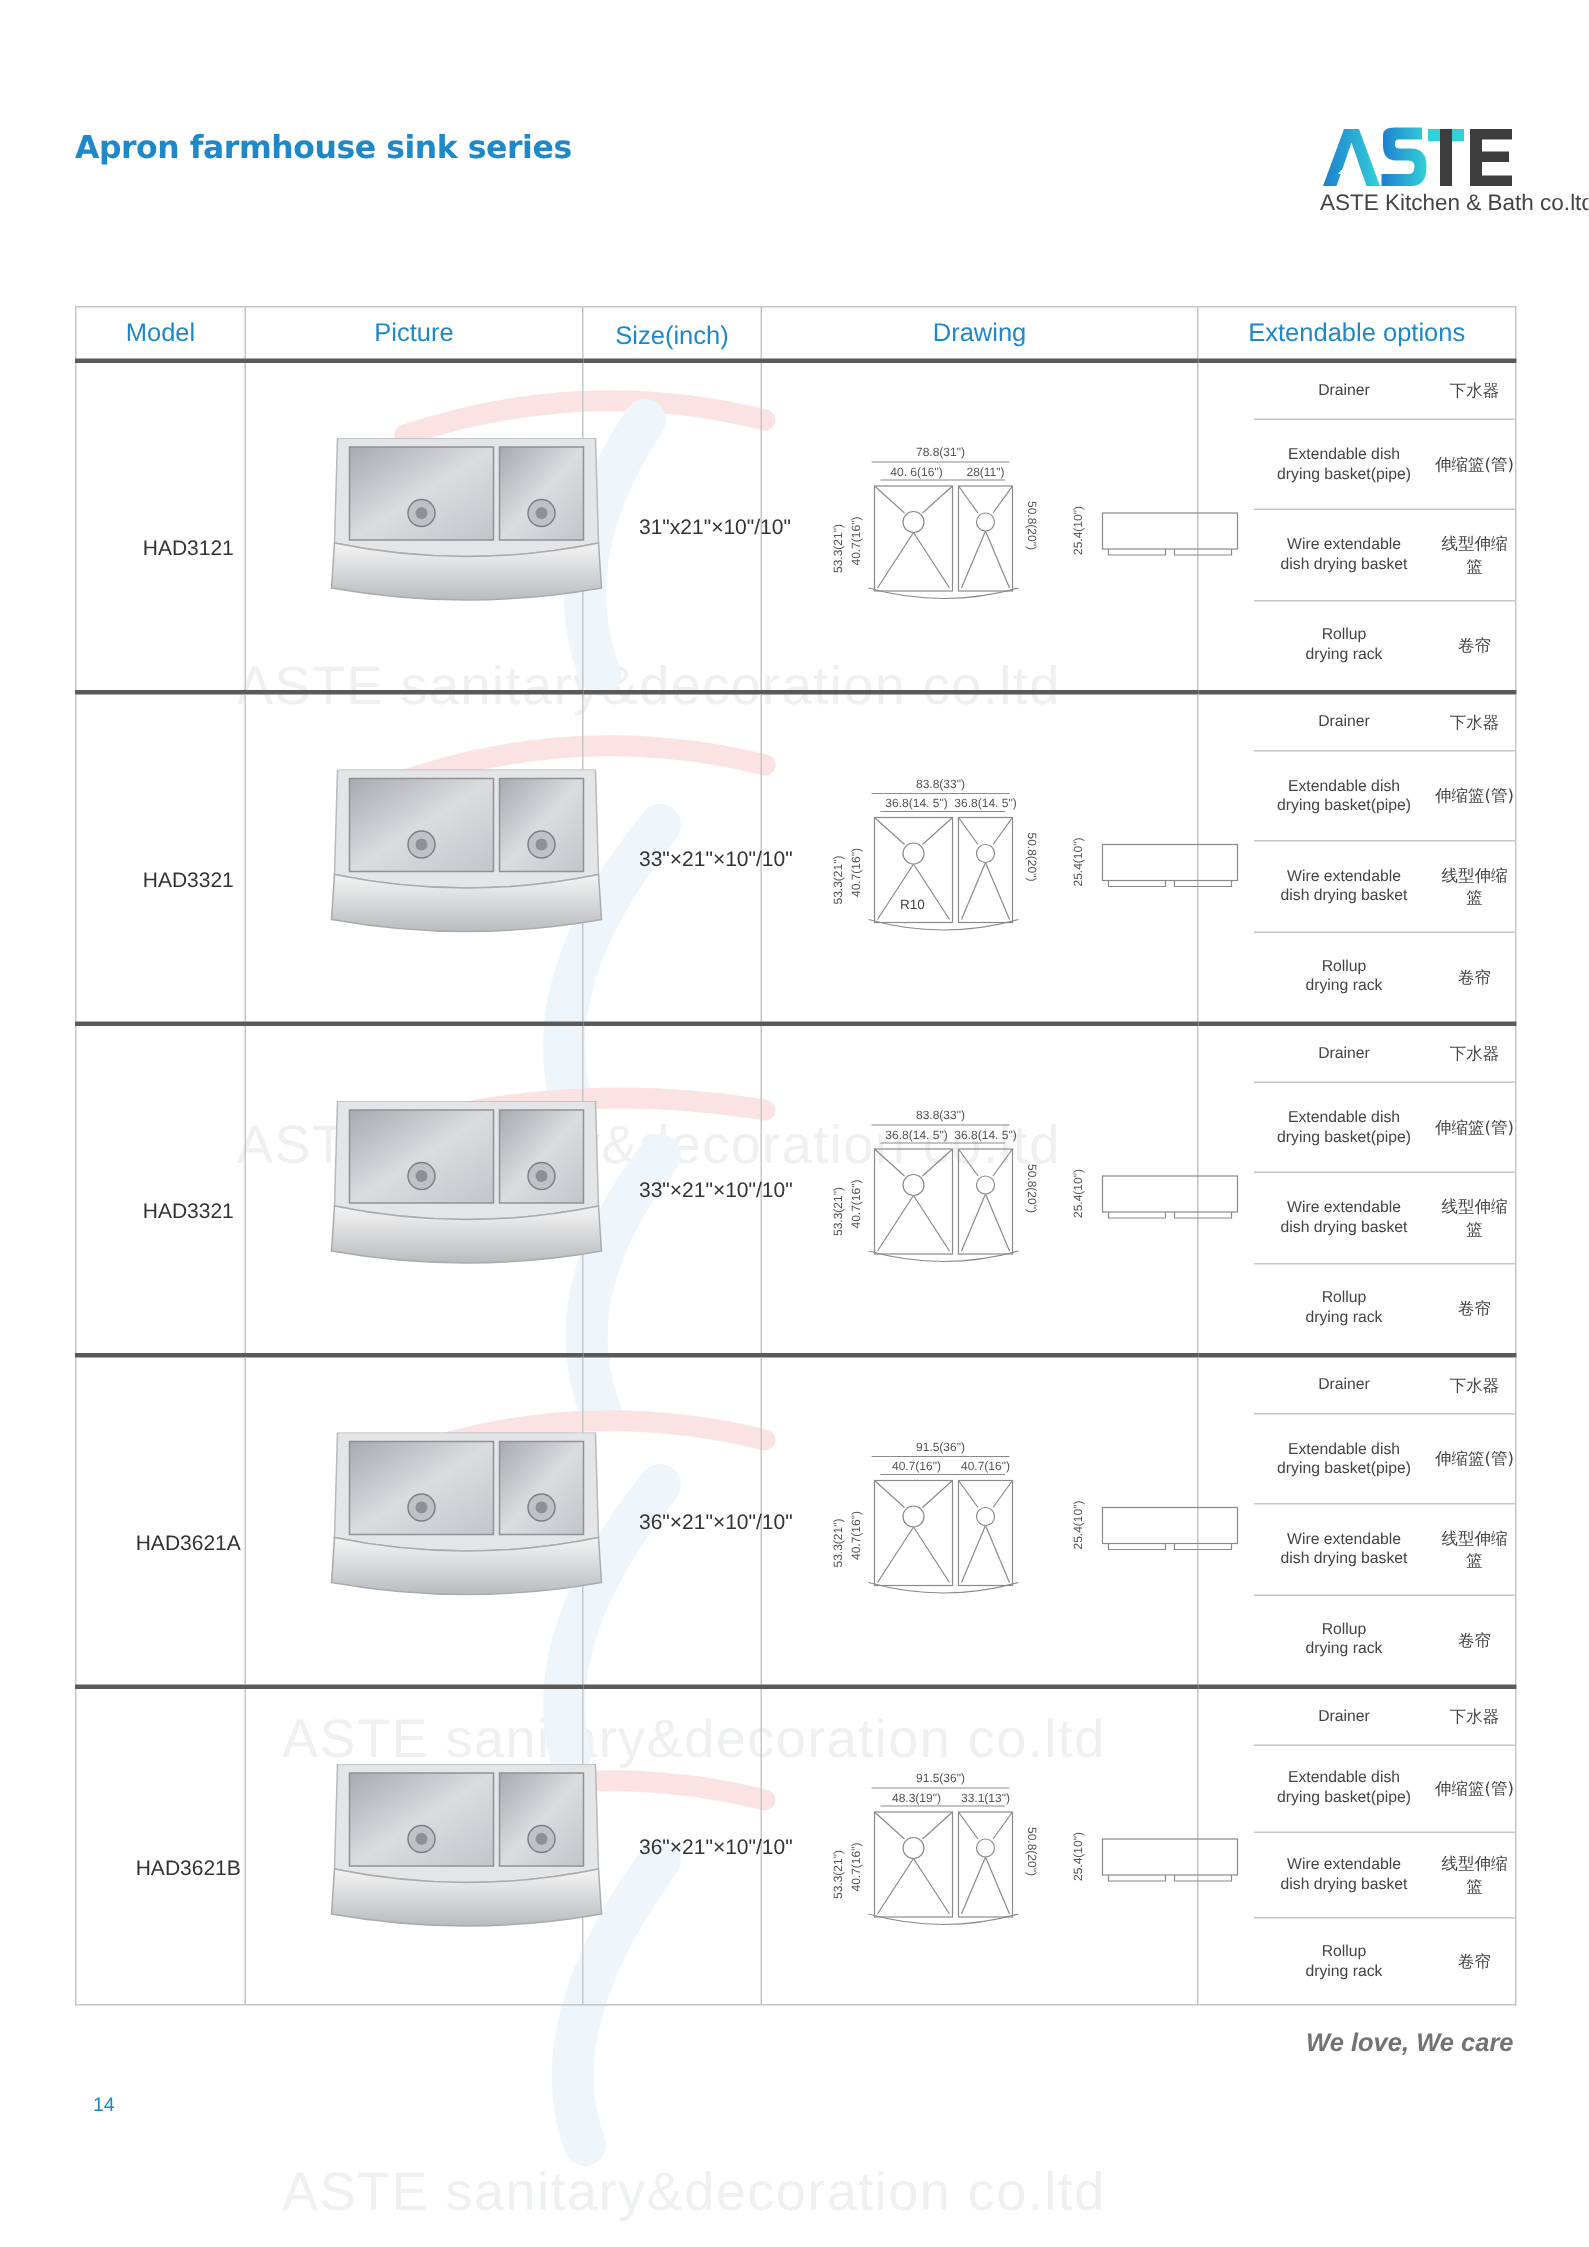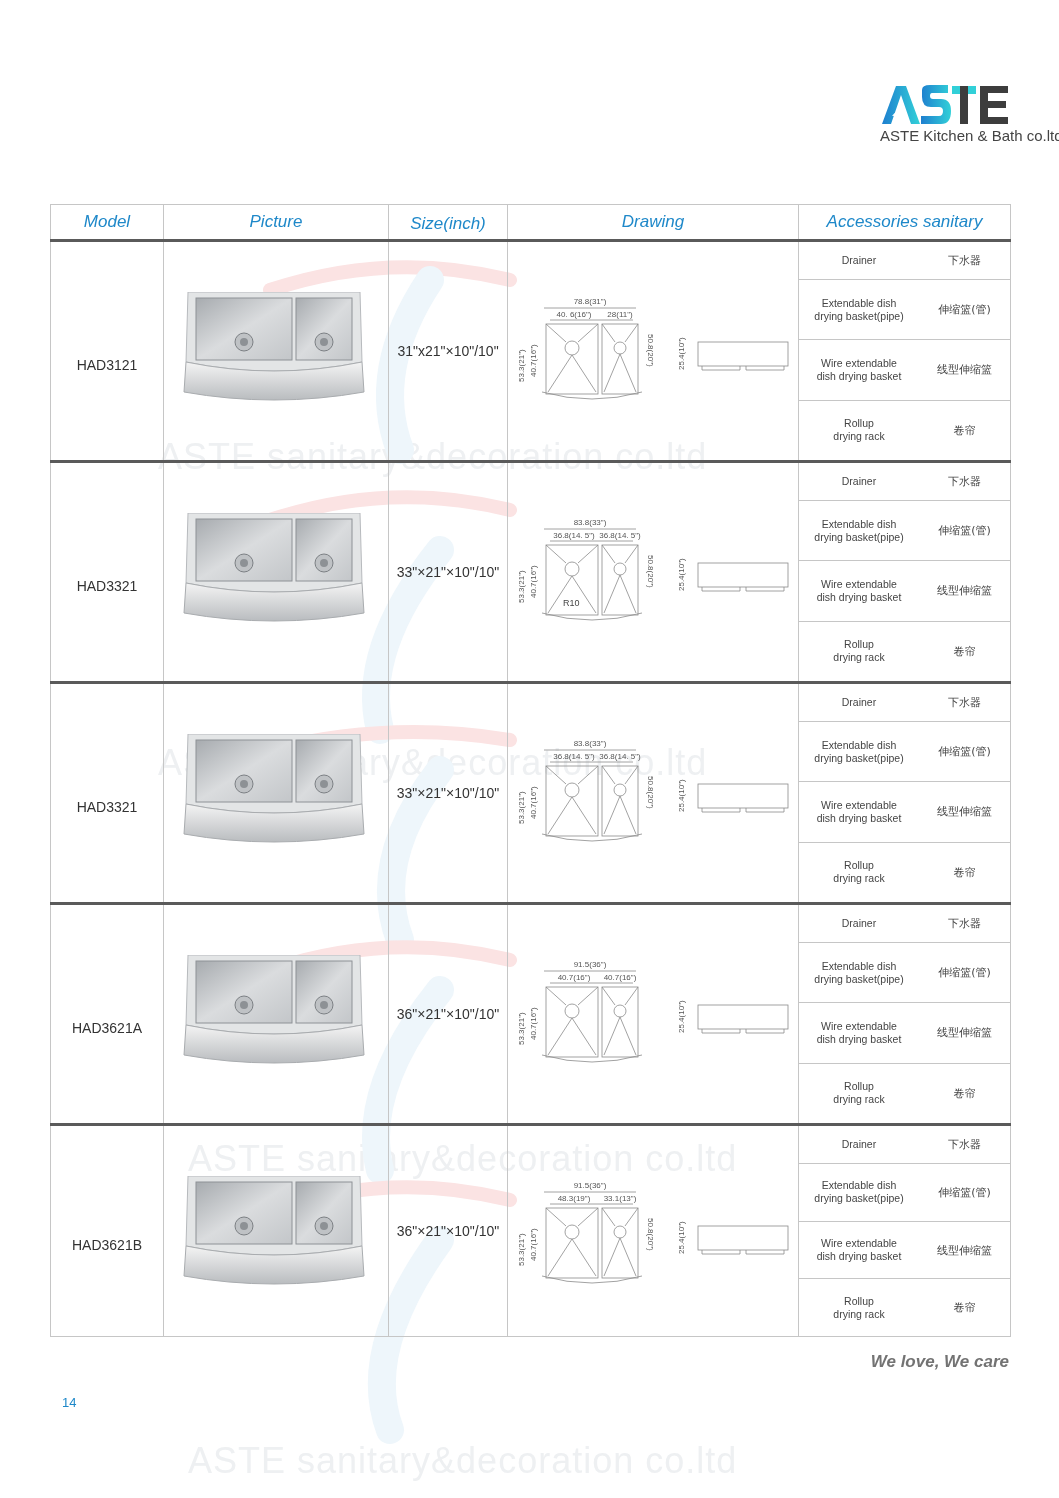--- a/index.html
+++ b/index.html
@@ -10,23 +10,23 @@
   .title-en { font-family: "DejaVu Sans", sans-serif; font-weight: bold; font-size: 21px; color: #1e88c9; letter-spacing: -0.3px; }
   .title-cn { font-family: "DejaVu Sans", sans-serif; font-size: 23px; color: #1e88c9; margin-top: 2px; letter-spacing: 1px; }
 
   .logo { position: absolute; left: 878px; top: 80px; width: 135px; height: 62px; }
   .logo-sub { position: absolute; left: 880px; top: 127px; font-size: 15px; color: #444; white-space: nowrap; }
 
   .watermark { position: absolute; color: #eef0f2; font-size: 36px; font-family: "Liberation Sans", sans-serif; white-space: nowrap; pointer-events: none; letter-spacing: 1px; }
   .wm-script { position: absolute; pointer-events: none; }
 
   table.spec { position: absolute; left: 50px; top: 204px; width: 960px; border-collapse: collapse; table-layout: fixed; }
-  table.spec th { height: 36px; font-weight: normal; font-size: 17px; color: #1e88c9; border-left: 1px solid #c6c6c6; border-right: 1px solid #c6c6c6; border-top: 1px solid #c6c6c6; border-bottom: 3px solid #5a5a5a; vertical-align: middle; font-style: italic; }
+  table.spec th { height: 36px; font-weight: normal; font-size: 17px; color: #1e88c9; border-left: 1px solid #c6c6c6; border-right: 1px solid #c6c6c6; border-top: 1px solid #c6c6c6; border-bottom: 3px solid #5a5a5a; vertical-align: middle; }
   table.spec td { border-left: 1px solid #c6c6c6; border-right: 1px solid #c6c6c6; vertical-align: middle; }
-  tr.prod-row td { border-bottom: 3px solid #5a5a5a; height: 221px; }
+  tr.prod-row td { border-bottom: 3px solid #5a5a5a; height: 221px; padding-left: 37px; }
   tr.prod-row.last td { border-bottom: 1px solid #c6c6c6; height: 212px; }
 
   .model { font-size: 14px; color: #333; text-align: center; margin-top: 28px; }
   .size { font-size: 14px; color: #333; text-align: center; white-space: nowrap; }
 
   .pic { position: relative; height: 100%; }
   .sink { position: absolute; left: 18px; top: 50px; width: 184px; height: 110px; }
 
   .drawing { position: relative; height: 100%; }
   .drawing svg { position: absolute; left: 0; top: 0; }
@@ -58,20 +58,21 @@
     <path d="M20 500 Q140 470 260 490" stroke="#fbe3e3" stroke-width="14"></path>
     <path d="M190 520 Q120 610 150 690" stroke="#eef6fb" stroke-width="28"></path>
     <path d="M20 720 Q140 680 260 710" stroke="#fbe3e3" stroke-width="14"></path>
     <path d="M190 740 Q110 840 130 920" stroke="#eef6fb" stroke-width="28"></path>
     <path d="M20 960 Q140 920 260 950" stroke="#fbe3e3" stroke-width="14"></path>
     <path d="M190 990 Q110 1100 140 1180" stroke="#eef6fb" stroke-width="28"></path>
   </g>
 </svg>
 
 <div class="title-block">
+  <div class="title-en">Apron farmhouse sink series</div>
 </div>
 
 <svg class="logo" viewBox="0 0 135 62">
   <defs>
     <linearGradient id="lg" x1="0" x2="1" y1="0" y2="0">
       <stop offset="0" stop-color="#1e7fcf"></stop>
       <stop offset="1" stop-color="#32d0d8"></stop>
     </linearGradient>
   </defs>
 
@@ -97,21 +98,21 @@
     <col style="width:119px">
     <col style="width:291px">
     <col style="width:212px">
   </colgroup>
   <thead>
     <tr>
       <th>Model</th>
       <th>Picture</th>
       <th style="padding-top:4px">Size(inch)</th>
       <th>Drawing</th>
-      <th>Accessories sanitary</th>
+      <th>Extendable options</th>
     </tr>
   </thead>
   <tbody id="tbody">
       <tr class="prod-row">
     <td>
           <div class="model">HAD3121</div>
         </td>
     <td>
       <div class="pic">
         <svg class="sink" viewBox="0 0 184 110">

